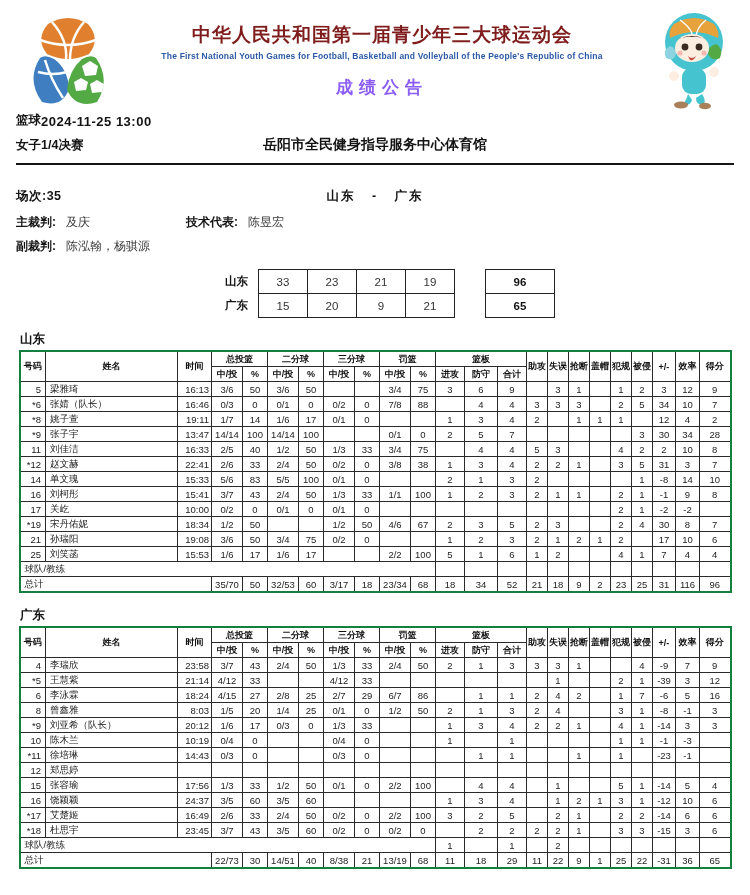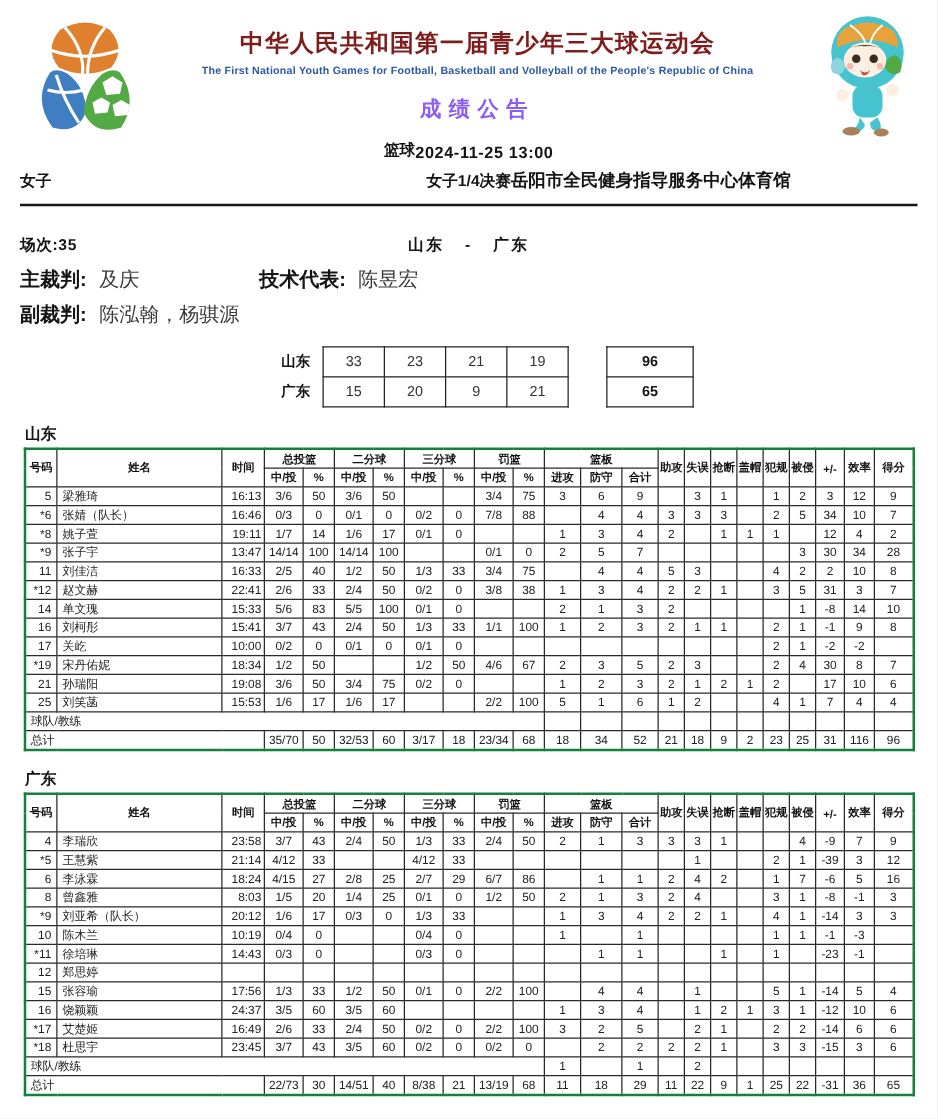--- a/index.html
+++ b/index.html
@@ -8,34 +8,34 @@
 
   
   .tophead{display:flex;align-items:flex-start;justify-content:space-between;padding:4px 12px 0 18px;height:96px;}
   .titles{flex:1;text-align:center;padding-top:12px;}
   .cn-title{font-size:19px;font-weight:bold;color:#7f1d1d;letter-spacing:1px;}
   .en-title{font-size:8.5px;font-weight:bold;color:#2b59a8;margin-top:3px;letter-spacing:.2px;}
   .announcement{font-size:17px;font-weight:bold;color:#8b5cf6;margin-top:15px;letter-spacing:6px;}
 
   
   .meta{padding:0 16px;margin-top:6px;}
-  .meta-row1{display:flex;justify-content:center;align-items:flex-end;font-weight:bold;}
+  .meta-row1{display:flex;justify-content:flex-start;align-items:flex-end;font-weight:bold;}
   .sport{font-size:12.5px;}
   .dt{font-size:13px;letter-spacing:.5px;}
   .meta-row2{display:grid;grid-template-columns:1fr auto 1fr;align-items:end;font-weight:bold;margin-top:7px;}
   .gender{font-size:12.5px;}
   .round{font-size:12.5px;}
   .venue{font-size:14px;}
   .rule{border:none;border-top:2.5px solid #161616;margin:9px 16px 0 16px;}
 
   
   .matchline{position:relative;margin:23px 16px 0 16px;height:16px;font-weight:bold;font-size:12.5px;}
   .gameno{position:absolute;left:0;top:0;letter-spacing:.5px;}
   .vsline{position:absolute;left:0;right:0;text-align:center;top:0;letter-spacing:2px;}
-  .officials{margin:10px 16px 0 16px;font-size:16px;}
+  .officials{margin:10px 16px 0 16px;font-size:12px;}
   .off-row{margin-top:7px;display:flex;align-items:baseline;}
   .off-label{font-weight:bold;}
   .off-val{color:#3a3a3a;margin-left:10px;}
   .off-gap{width:96px;}
 
   
   .quarters{margin:14px auto 0 auto;width:460px;}
   table.qtable{border-collapse:collapse;margin:0 auto;}
   .qtable td{font-size:11.5px;height:21px;text-align:center;vertical-align:middle;}
   .qtable .qhdr{font-weight:bold;border:none;height:19px;}
@@ -108,21 +108,20 @@
       <ellipse cx="59" cy="96" rx="6" ry="3.2" fill="#a9805a"></ellipse>
     </svg>
   </div>
 
   <div class="meta">
     <div class="meta-row1">
       <span class="sport">篮球</span>
       <span class="dt">2024-11-25 13:00</span>
     </div>
     <div class="meta-row2">
-      <span class="gender">女子</span>
       <span class="round">女子1/4决赛</span>
       <span class="venue">岳阳市全民健身指导服务中心体育馆</span>
     </div>
   </div>
 
   <hr class="rule">
 
   <div class="matchline">
     <span class="gameno">场次:35</span>
     <span class="vsline">

